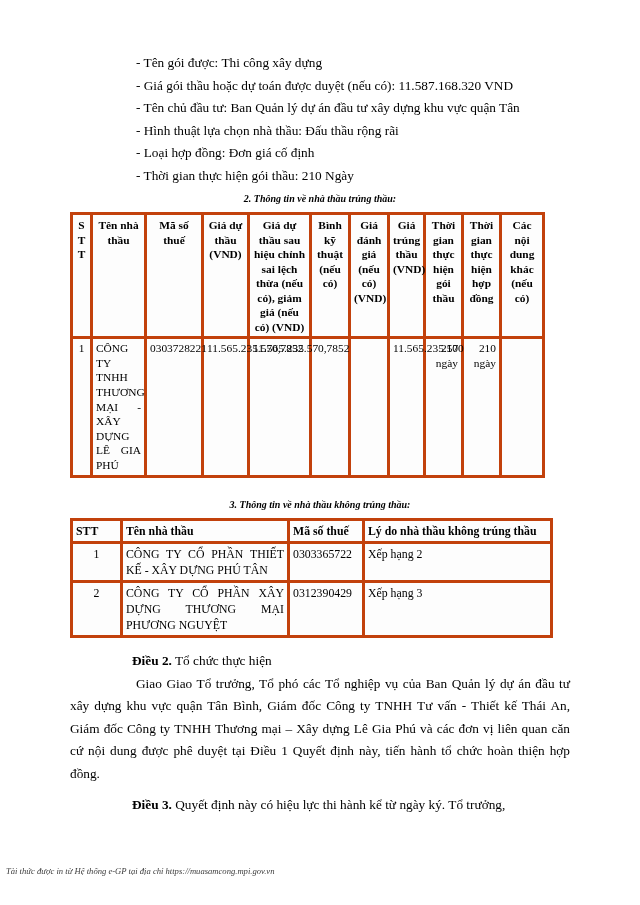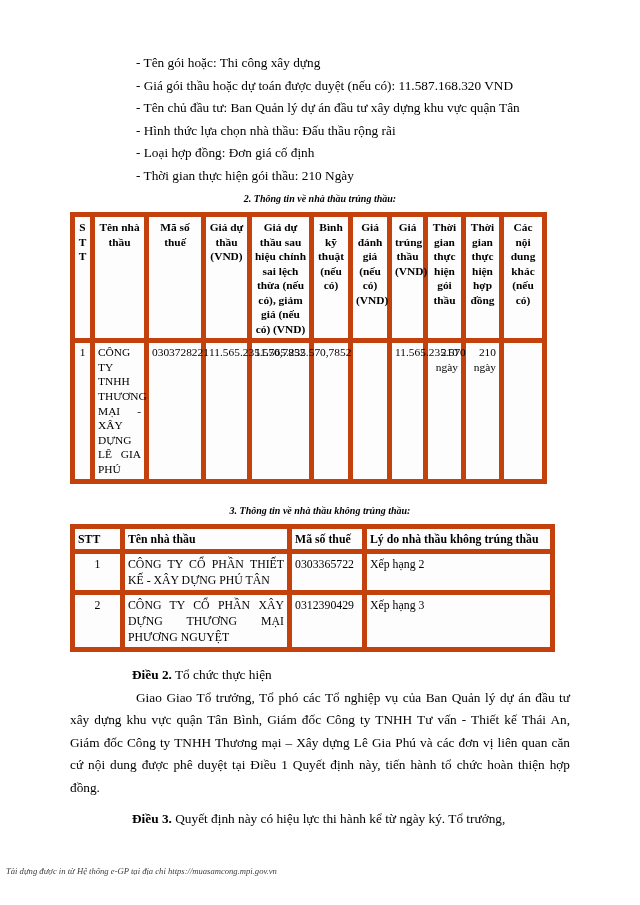--- a/index.html
+++ b/index.html
@@ -58,21 +58,21 @@
   .art-head { font-weight: bold; }
 
   
   table {
     border-collapse: collapse;
     table-layout: fixed;
     font-size: 11.4px;
     background: #fdfdfd;
   }
   table td, table th {
-    border: 5px solid #c2410c;
+    border: 3px solid #c2410c;
     padding: 2px 3px;
     vertical-align: top;
     font-weight: normal;
   }
   .t1 {
     width: 472px;
     margin: 2px 0 0 0;
   }
   .t1 th {
     text-align: center;
@@ -126,24 +126,24 @@
   }
 </style>
 </head>
 <body>
 
 <div class="page">
 
   <div class="content">
 
     <div class="bullets">
-      <div class="bullet-line ind">- Tên gói hoặc: Thi công xây dựng</div>
+      <div class="bullet-line ind">- Tên gói được: Thi công xây dựng</div>
       <div class="bullet-line ind">- Giá gói thầu hoặc dự toán được duyệt (nếu có): 11.587.168.320 VND</div>
       <div class="bullet-line ind">- Tên chủ đầu tư: Ban Quản lý dự án đầu tư xây dựng khu vực quận Tân</div>
-      <div class="bullet-line ind">- Hình thức lựa chọn nhà thầu: Đấu thầu rộng rãi</div>
+      <div class="bullet-line ind">- Hình thuật lựa chọn nhà thầu: Đấu thầu rộng rãi</div>
       <div class="bullet-line ind">- Loại hợp đồng: Đơn giá cố định</div>
       <div class="bullet-line ind">- Thời gian thực hiện gói thầu: 210 Ngày</div>
     </div>
 
     <div class="section-head">2. Thông tin về nhà thầu trúng thầu:</div>
 
     <table class="t1">
       <colgroup>
         <col style="width:20px">
         <col style="width:54px">
@@ -228,15 +228,15 @@
 
     <p class="para para-indent-sm"><span class="art-head">Điều 2.</span><span> Tổ chức thực hiện</span></p>
     <p class="para para-indent">Giao Giao Tổ trưởng, Tổ phó các Tổ nghiệp vụ của Ban Quản lý dự án đầu tư xây dựng khu vực quận Tân Bình, Giám đốc Công ty TNHH Tư vấn - Thiết kế Thái An, Giám đốc Công ty TNHH Thương mại – Xây dựng Lê Gia Phú và các đơn vị liên quan căn cứ nội dung được phê duyệt tại Điều 1 Quyết định này, tiến hành tổ chức hoàn thiện hợp đồng.</p>
 
     <div class="spacer-8"></div>
 
     <p class="para para-indent-sm"><span class="art-head">Điều 3.</span><span> Quyết định này có hiệu lực thi hành kể từ ngày ký. Tổ trưởng,</span></p>
 
   </div>
 
-  <div class="footer">Tài dựng được in từ Hệ thống e-GP tại địa chỉ https://muasamcong.mpi.gov.vn</div>
+  <div class="footer">Tài thức được in từ Hệ thống e-GP tại địa chỉ https://muasamcong.mpi.gov.vn</div>
 
 </div>
 
 </body></html>

